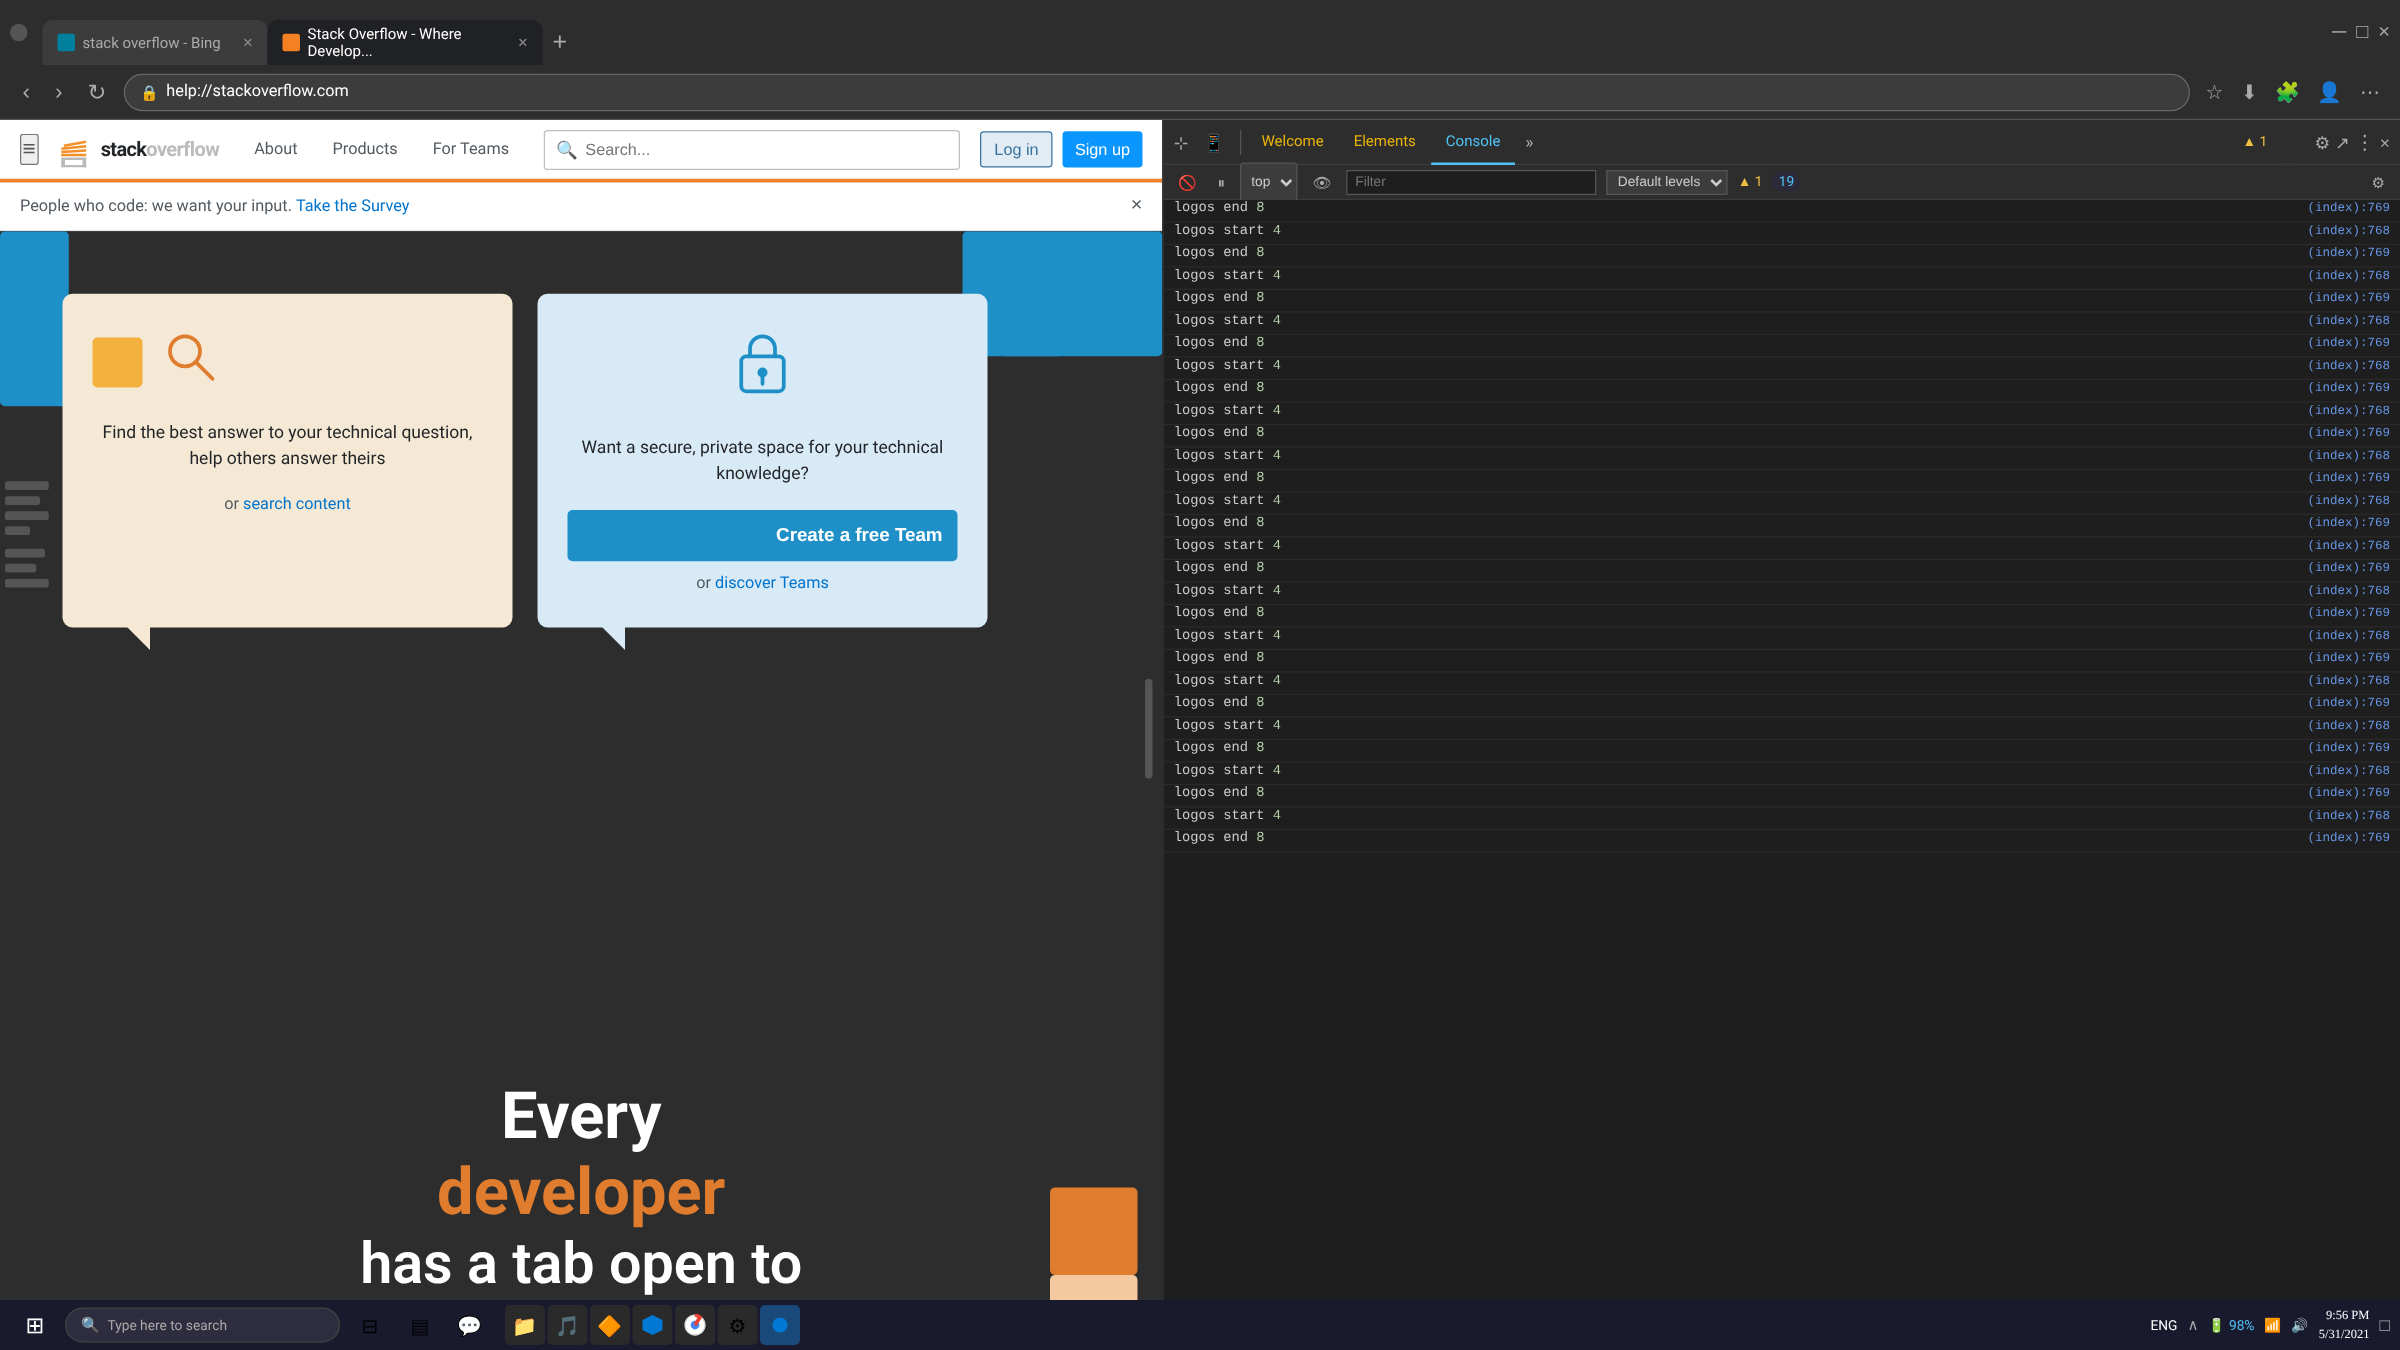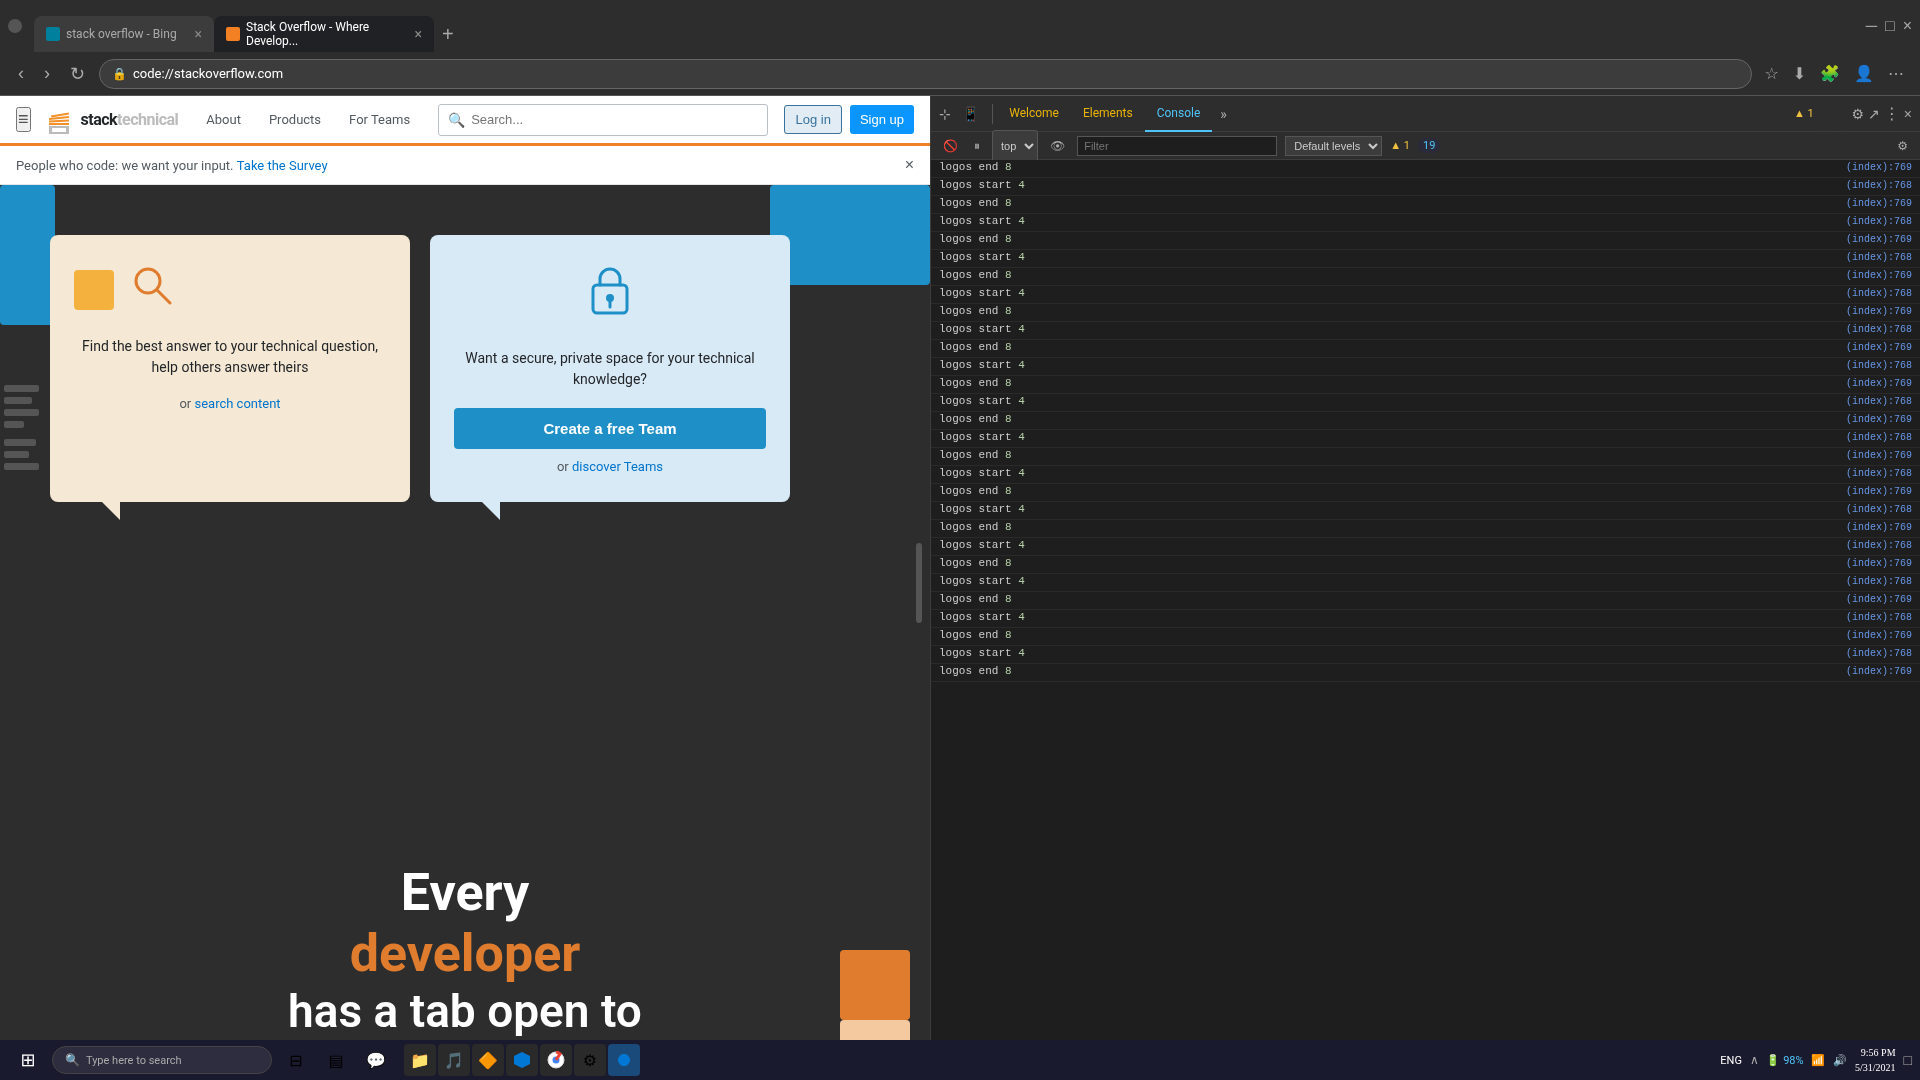--- a/index.html
+++ b/index.html
@@ -69,21 +69,21 @@
     .card-search-icon { font-size: 36px; color: #e07c2e; }
     .card-text { font-size: 14px; color: #232629; text-align: center; line-height: 1.5; margin-bottom: 18px; }
     .btn-join { display: block; width: 100%; padding: 12px; background: #e07c2e; color: #fff; border: none; border-radius: 4px; font-size: 15px; font-weight: 600; cursor: pointer; text-align: center; }
     .card-link { display: block; text-align: center; margin-top: 10px; font-size: 13px; color: #535a60; }
     .card-link a { color: #0074cc; text-decoration: none; }
 
     
     .card-teams { background: #d9eaf7; border-radius: 8px; padding: 28px 24px; flex: 1; max-width: 360px; position: relative; }
     .card-teams::after { content: ''; position: absolute; bottom: -18px; left: 50px; width: 0; height: 0; border-left: 20px solid transparent; border-right: 0px solid transparent; border-top: 20px solid #d9eaf7; }
     .card-lock-icon { font-size: 44px; color: #1e90c7; text-align: center; margin-bottom: 20px; }
-    .btn-create-team { display: block; width: 100%; padding: 12px; background: #1e90c7; color: #fff; border: none; border-radius: 4px; font-size: 15px; font-weight: 600; cursor: pointer; text-align: center; }
+    .btn-create-team { display: block; width: 100%; padding: 12px; background: #1e90c7; color: #fff; border: none; border-radius: 4px; font-size: 15px; font-weight: 600; cursor: pointer; text-align: right; }
 
     
     .hero-section { position: absolute; bottom: 0; left: 0; right: 0; height: 260px; background: #2d2d2d; display: flex; flex-direction: column; align-items: center; justify-content: center; }
     .hero-every { color: #fff; font-size: 52px; font-weight: 700; }
     .hero-developer { color: #e07c2e; font-size: 52px; font-weight: 700; }
     .hero-has { color: #fff; font-size: 46px; font-weight: 600; }
 
     
     .deco-orange { position: absolute; bottom: 60px; right: 20px; width: 70px; height: 70px; background: #e07c2e; border-radius: 4px; }
     .deco-peach { position: absolute; bottom: 0; right: 20px; width: 70px; height: 60px; background: #f5c9a0; border-radius: 4px 4px 0 0; }
@@ -153,21 +153,21 @@
       <button style="background:none;border:none;color:#aaa;font-size:16px;cursor:pointer;">×</button>
     </div>
   </div>
 
   <div class="browser-controls">
     <button class="nav-btn">‹</button>
     <button class="nav-btn">›</button>
     <button class="nav-btn">↻</button>
     <div class="address-bar">
       <span class="address-bar-lock">🔒</span>
-      <span>code://stackoverflow.com</span>
+      <span>help://stackoverflow.com</span>
     </div>
     <div class="browser-actions">
       <button class="browser-action-btn">☆</button>
       <button class="browser-action-btn">⬇</button>
       <button class="browser-action-btn">🧩</button>
       <button class="browser-action-btn">👤</button>
       <button class="browser-action-btn">⋯</button>
     </div>
   </div>
 
@@ -182,21 +182,21 @@
             <rect x="2" y="20" width="20" height="2" fill="#bcbbbb"></rect>
             <rect x="2" y="17" width="20" height="2" fill="#f4902a"></rect>
             <rect x="2" y="14" width="20" height="2" fill="#f4902a" transform="rotate(-3 12 15)"></rect>
             <rect x="2" y="11" width="20" height="2" fill="#f4902a" transform="rotate(-6 12 12)"></rect>
             <rect x="4" y="8" width="18" height="2" fill="#f4902a" transform="rotate(-10 13 9)"></rect>
             <rect x="2" y="22" width="3" height="6" fill="#bcbbbb"></rect>
             <rect x="19" y="22" width="3" height="6" fill="#bcbbbb"></rect>
             <rect x="3" y="26" width="19" height="2" fill="#bcbbbb"></rect>
           </svg>
           <span class="so-logo-text">
-            stack<span>technical</span>
+            stack<span>overflow</span>
           </span>
         </a>
         <nav class="so-nav">
           <div class="so-nav-item">About</div>
           <div class="so-nav-item">Products</div>
           <div class="so-nav-item">For Teams</div>
         </nav>
         <div class="so-search">
           <span class="so-search-icon">🔍</span>
           <input type="text" placeholder="Search..." style="">

